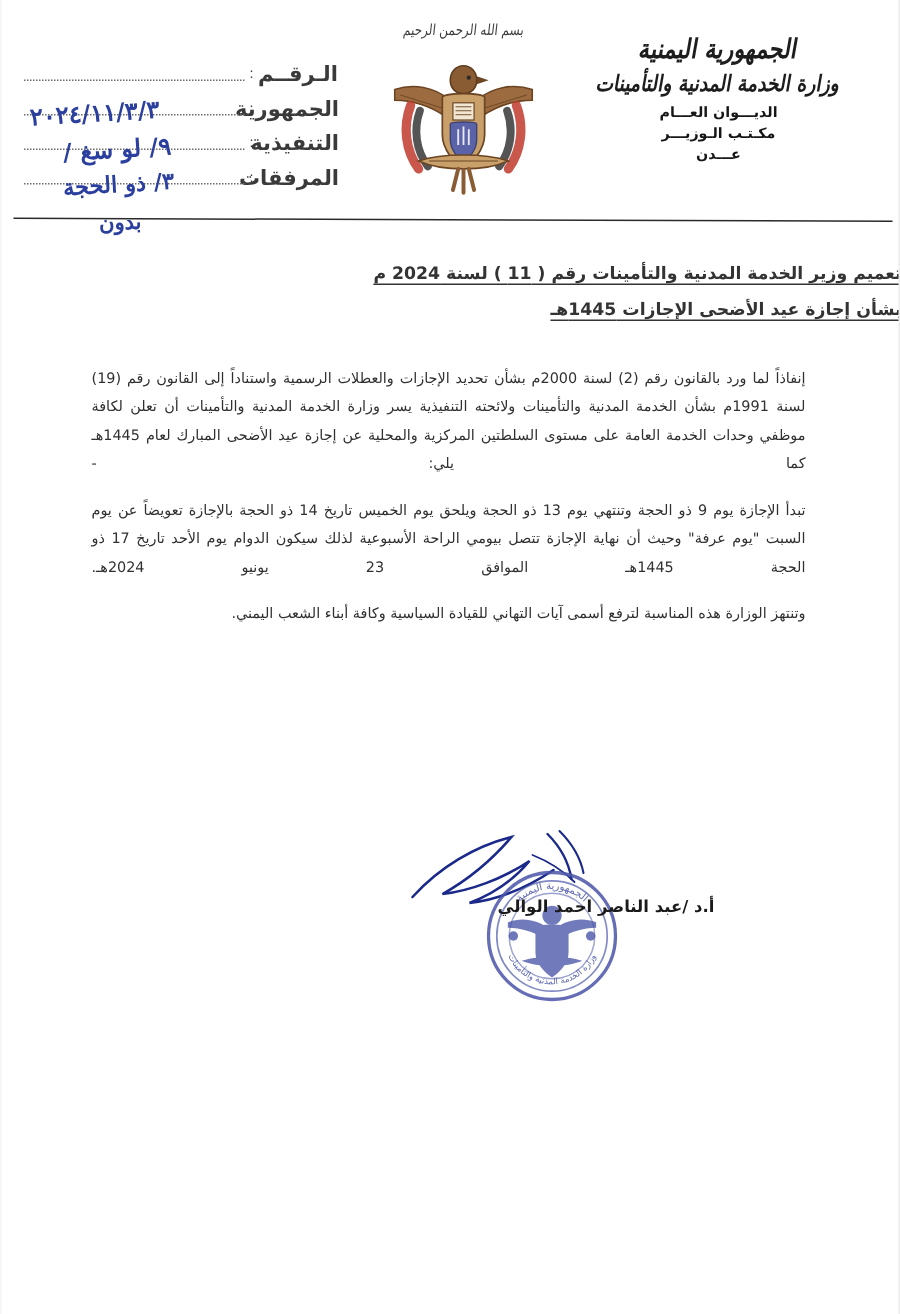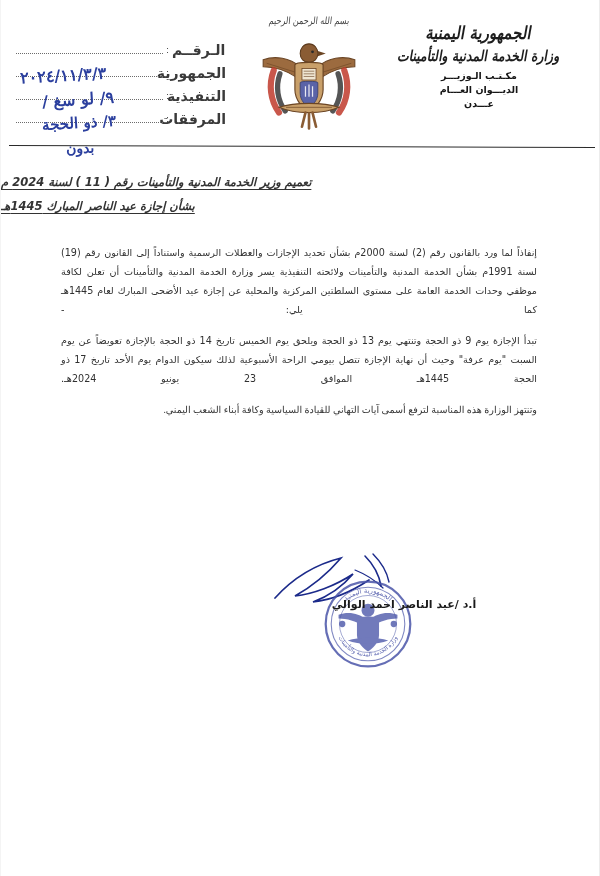--- a/index.html
+++ b/index.html
@@ -140,23 +140,22 @@
     background: #2a2a2a;
     transform: rotate(0.18deg);
   }
 
   
   #title-block {
     position: absolute;
     top: 170px;
     left: 0;
     width: 600px;
-    text-align: left;
-    direction: rtl;
-    font-style: italic;
+    text-align: right;
+    direction: rtl;
   }
   .doc-title {
     font-family: "DejaVu Sans", sans-serif;
     font-size: 11.5px;
     font-weight: bold;
     color: #333333;
     letter-spacing: 0;
     line-height: 24px;
     text-decoration: underline;
     text-underline-offset: 3px;
@@ -173,21 +172,21 @@
   }
   .para {
     font-family: "DejaVu Sans", sans-serif;
     font-size: 9.6px;
     color: #303030;
     line-height: 19px;
     text-align: justify;
     text-align-last: justify;
     margin: 0 0 12px 0;
   }
-  .para.last { text-align-last: right; font-family: Liberation Serif, serif; }
+  .para.last { text-align-last: right; }
   .para.p1 { text-indent: 0; }
 
   
   #sig-block {
     position: absolute;
     top: 592px;
     right: 75px;
     width: 240px;
     text-align: center;
     direction: rtl;
@@ -283,31 +282,31 @@
         <path d="M26 90 C44 84 76 84 94 90 C76 98 44 98 26 90 Z" fill="#c9a06a" stroke="#6b4524" stroke-width="1.2"></path>
         <path d="M34 90 h52" stroke="#6b4524" stroke-width=".8"></path>
 
         <path d="M56 96 L52 112 M60 97 L60 114 M64 96 L68 112" stroke="#8a5c34" stroke-width="3" stroke-linecap="round"></path>
       </svg>
     </div>
 
     <div id="ministry">
       <div class="mt-script" id="mt-country">الجمهورية اليمنية</div>
       <div class="mt-script" id="mt-ministry">وزارة الخدمة المدنية والتأمينات</div>
+      <div class="mt-plain">الديـــوان العـــام</div>
       <div class="mt-plain">مكـتـب الـوزيـــر</div>
-      <div class="mt-plain">الديـــوان العـــام</div>
       <div class="mt-plain">عـــدن</div>
     </div>
 
     <div id="divider"></div>
   </div>
 
   <div id="title-block">
     <div class="doc-title">تعميم وزير الخدمة المدنية والتأمينات رقم (   11   ) لسنة 2024 م</div>
-    <div class="doc-title">بشأن إجازة عيد الناصر المبارك 1445هـ</div>
+    <div class="doc-title">بشأن إجازة عيد الأضحى الإجازات 1445هـ</div>
   </div>
 
   <div id="body-block">
     <p class="para p1">إنفاذاً لما ورد بالقانون رقم (2) لسنة 2000م بشأن تحديد الإجازات والعطلات الرسمية واستناداً إلى القانون رقم (19) لسنة 1991م بشأن الخدمة المدنية والتأمينات ولائحته التنفيذية يسر وزارة الخدمة المدنية والتأمينات أن تعلن لكافة موظفي وحدات الخدمة العامة على مستوى السلطتين المركزية والمحلية عن إجازة عيد الأضحى المبارك لعام 1445هـ كما يلي: -</p>
     <p class="para">تبدأ الإجازة يوم 9 ذو الحجة وتنتهي يوم 13 ذو الحجة ويلحق يوم الخميس تاريخ 14 ذو الحجة بالإجازة تعويضاً عن يوم السبت "يوم عرفة" وحيث أن نهاية الإجازة تتصل بيومي الراحة الأسبوعية لذلك سيكون الدوام يوم الأحد تاريخ 17 ذو الحجة 1445هـ الموافق 23 يونيو 2024هـ.</p>
     <p class="para last">وتنتهز الوزارة هذه المناسبة لترفع أسمى آيات التهاني للقيادة السياسية وكافة أبناء الشعب اليمني.</p>
   </div>
 
   <svg id="signature-mark" viewBox="0 0 130 60">
     <path d="M6 46 C24 26 48 12 72 6 C60 20 44 34 26 44 C44 42 66 34 84 22 C74 34 60 44 44 50 C62 48 82 40 100 28" stroke="#1b2a8a" stroke-width="1.7" fill="none" stroke-linecap="round"></path>

